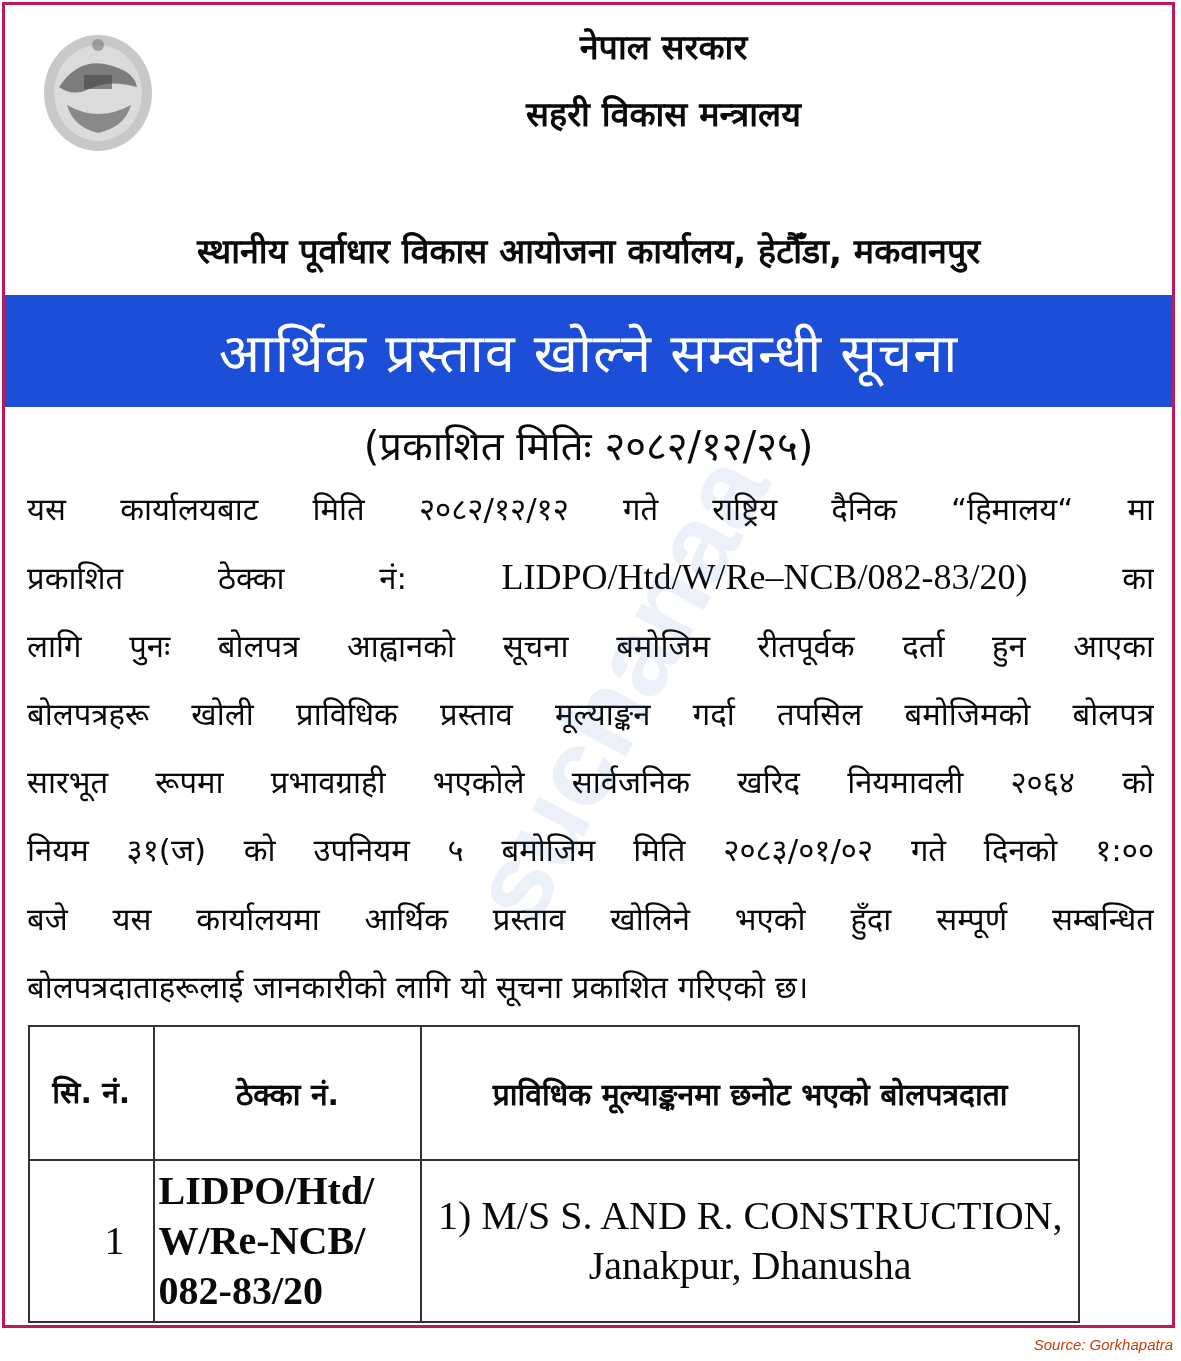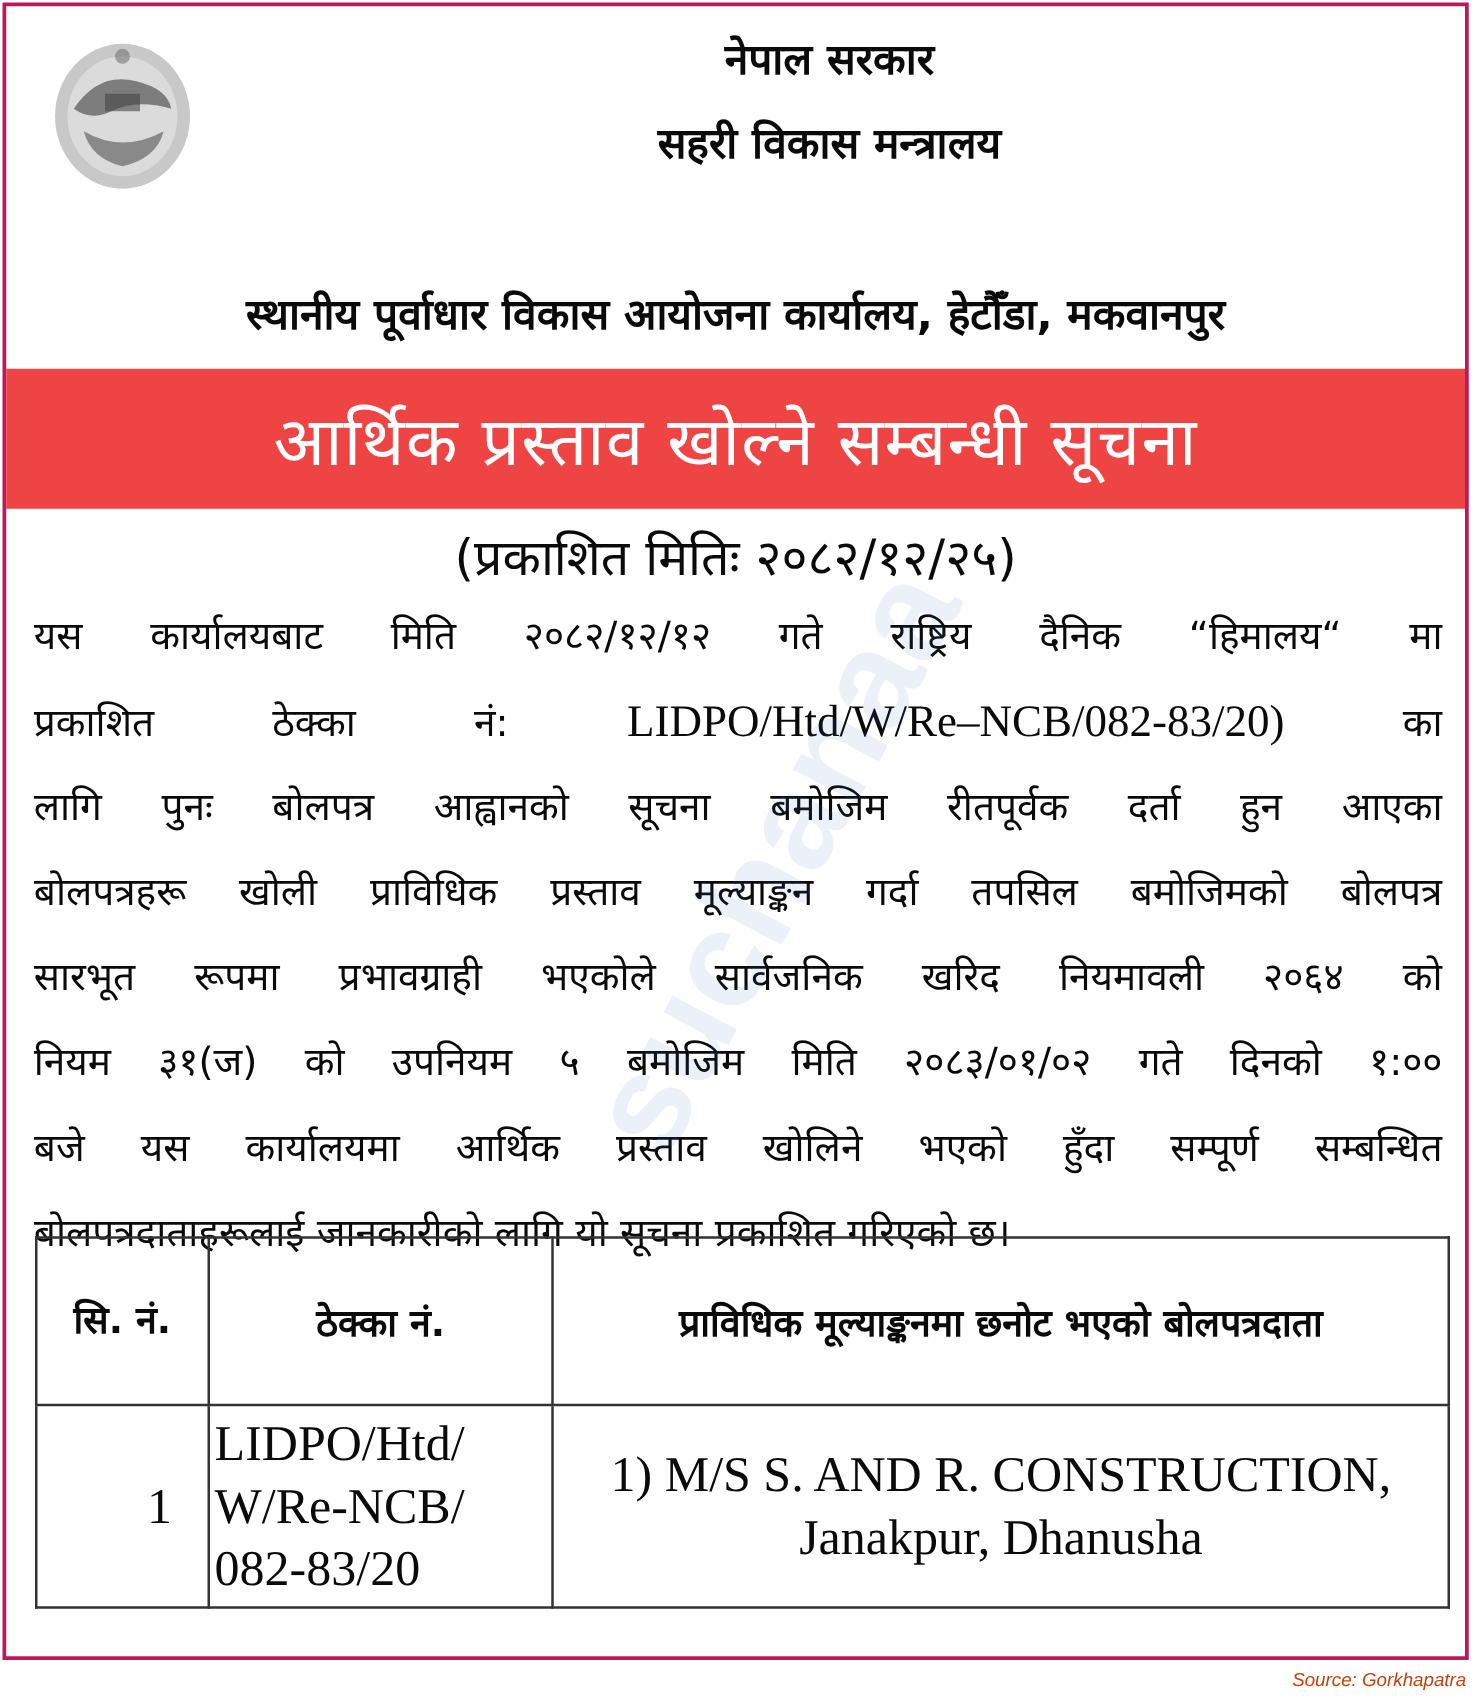--- a/index.html
+++ b/index.html
@@ -44,21 +44,21 @@
     .h2 { top: 85px; font-size: 34px; left: 150px; right: 0; }
     .h3 { top: 155px; font-size: 34px; left: 150px; right: 0; }
     .h4 { top: 222px; font-size: 34px; left: 60px; right: 60px; }
 
     .title-band {
       position: absolute;
       left: 0;
       right: 0;
       top: 290px;
       height: 112px;
-      background: #ef4444;
+      background: #1d4ed8;
       color: #ffffff;
       display: flex;
       align-items: center;
       justify-content: center;
       font-size: 54px;
       letter-spacing: 1px;
       white-space: nowrap;
     }
     .pub-date {
       position: absolute;
@@ -89,22 +89,22 @@
       text-align-last: left;
     }
     .body-line .latin {
       font-family: "Liberation Serif", serif;
       font-size: 36px;
     }
 
     table.result {
       position: absolute;
       left: 23px;
-      top: 984px;
-      width: 1132px;
+      top: 1020px;
+      width: 1052px;
       border-collapse: collapse;
     }
     table.result th, table.result td {
       border: 2px solid #333333;
       padding: 0;
     }
     table.result th {
       height: 132px;
       font-size: 30px;
       font-weight: bold;
@@ -114,21 +114,21 @@
     table.result td {
       height: 160px;
       font-family: "Liberation Serif", serif;
       font-size: 40px;
       line-height: 50px;
     }
     .col-sn { width: 138px; }
     .col-contract { width: 276px; }
     .col-bidder { width: 718px; }
     .cell-sn { text-align: right; padding-right: 28px !important; vertical-align: middle; }
-    .cell-contract { text-align: left; padding-left: 4px !important; vertical-align: middle; }
+    .cell-contract { text-align: left; padding-left: 4px !important; vertical-align: middle; font-weight: bold; }
     .cell-bidder { text-align: center; vertical-align: middle; }
     .sn-head { line-height: 46px; }
     .source {
       position: absolute;
       right: 8px;
       top: 1336px;
       font-family: "Liberation Sans", sans-serif;
       font-style: italic;
       font-size: 15px;
       color: #c2410c;

